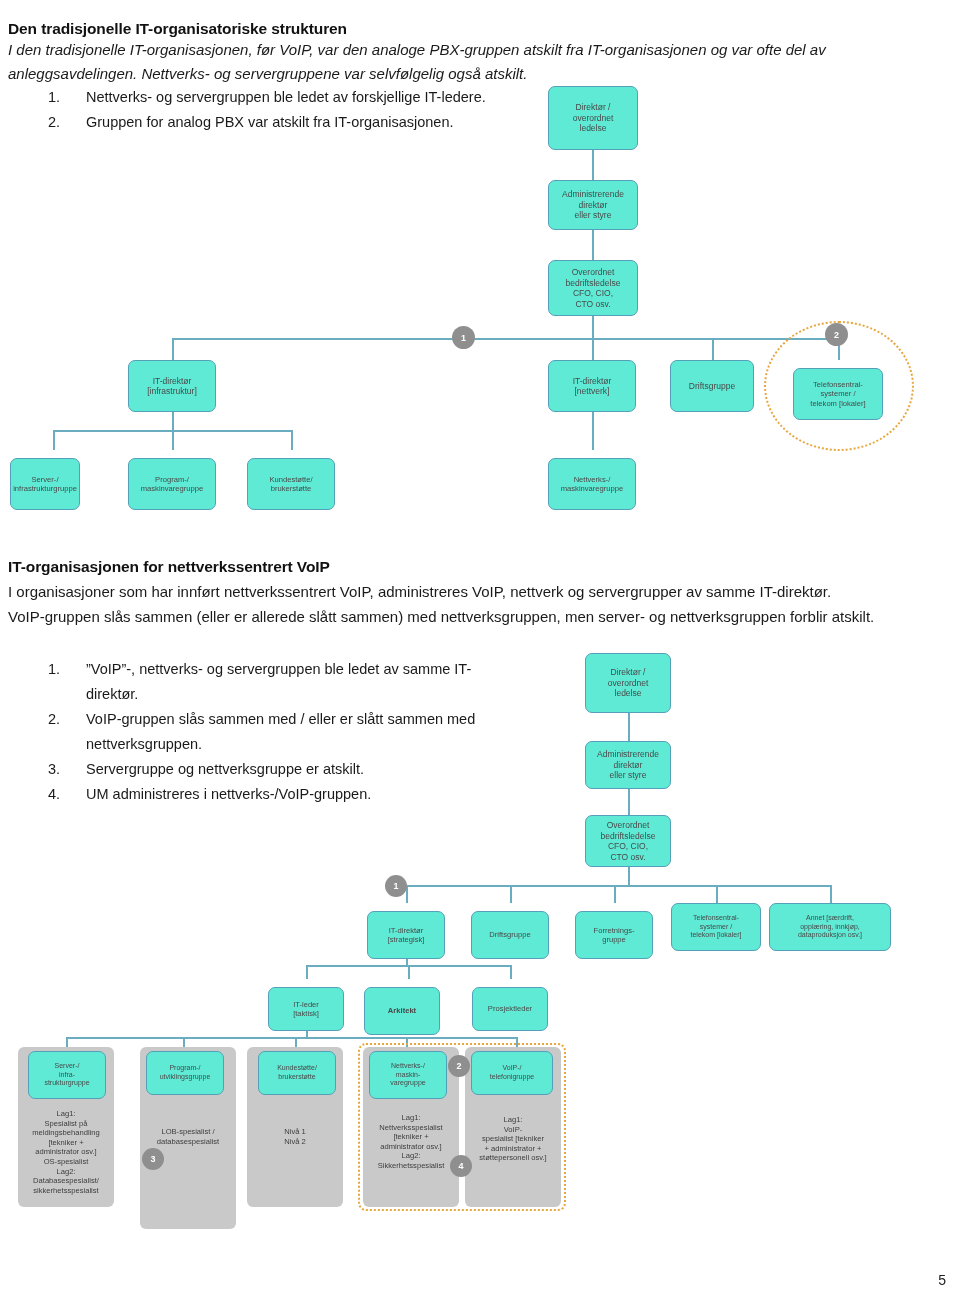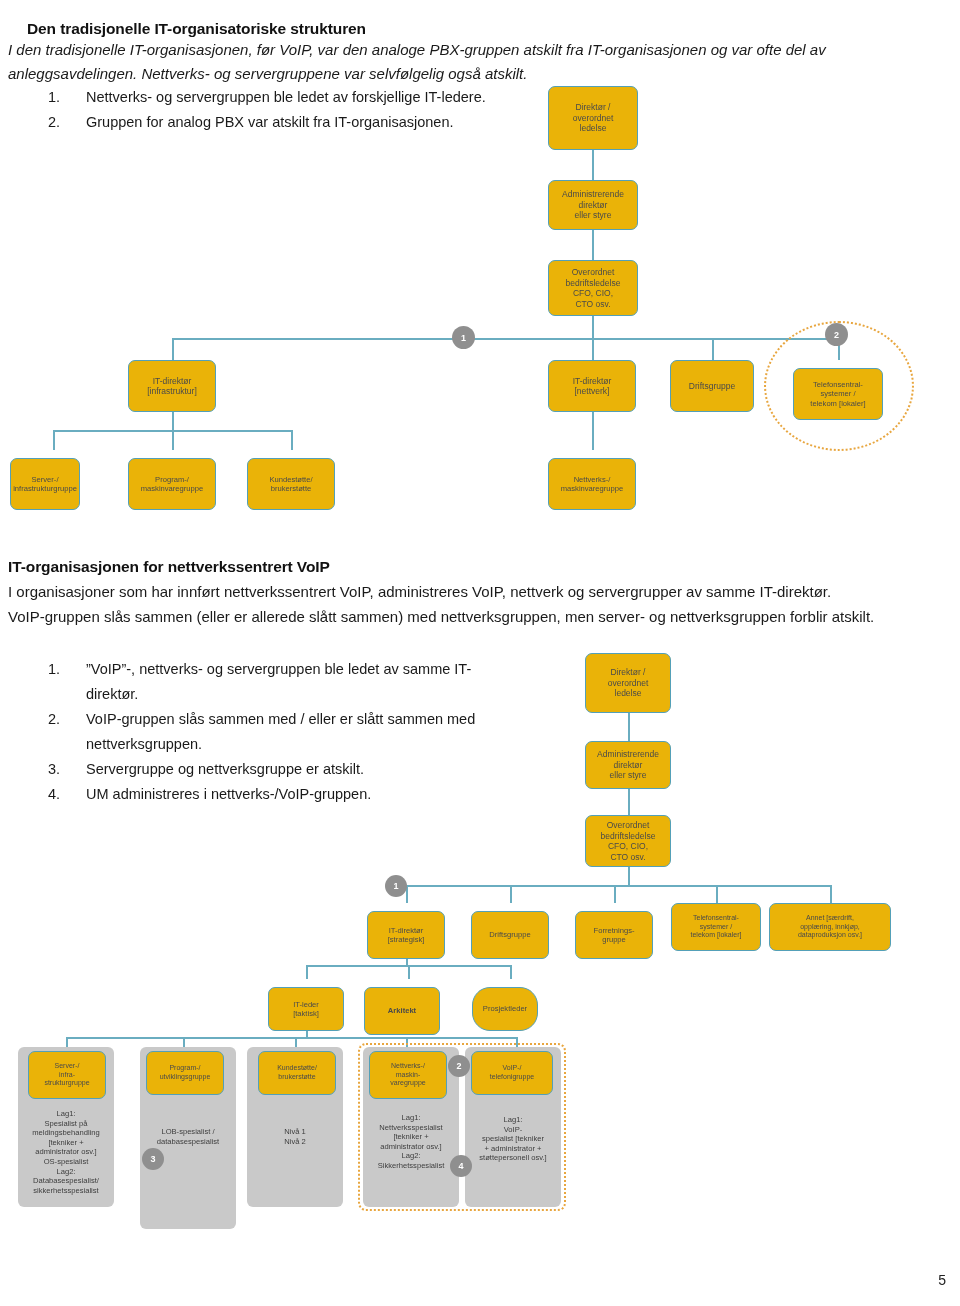--- a/index.html
+++ b/index.html
@@ -34,21 +34,21 @@
   .pagenum {
     position:absolute; right:14px; bottom:18px; font-size:14px; color:#222;
   }
 
   
   .chart { position:absolute; }
   .node {
     position:absolute;
     border:1.6px solid #53a0b8;
     border-radius:7px;
-    background:#eab308;
+    background:#5eead4;
     color:#4a4a4a;
     display:flex; align-items:center; justify-content:center; text-align:center;
     font-size:8.5px; line-height:10.5px;
     padding:2px 3px;
     z-index:3;
   }
   .node.small { font-size:7.6px; line-height:9.4px;margin-top:8px; }
   .node.tiny  { font-size:7px;  line-height:8.6px; }
 
   .line { position:absolute; background:#6aadc0; z-index:1; }
@@ -79,21 +79,21 @@
   }
   .grayblock .gtext { position:absolute; left:2px; right:2px; }
 
   
   #chart1 { left:0; top:78px; width:960px; height:430px; }
   #chart2 { left:0; top:645px; width:960px; height:540px; }
 </style>
 </head>
 <body>
 
-<div class="doc-h" style="left:8px; top:20px; width:700px;margin-left:19px;">Den tradisjonelle IT-organisatoriske strukturen</div>
+<div class="doc-h" style="left:8px; top:20px; width:700px;">Den tradisjonelle IT-organisatoriske strukturen</div>
 
 <div class="doc-p italic" style="left:8px; top:38px; width:930px;">I den tradisjonelle IT-organisasjonen, før VoIP, var den analoge PBX-gruppen atskilt fra IT-organisasjonen og var ofte del av anleggsavdelingen. Nettverks- og servergruppene var selvfølgelig også atskilt.</div>
 
 <ol class="numlist" style="left:40px; top:85px; width:480px;">
   <li>
     <span class="num">1.</span>
     <span>Nettverks- og servergruppen ble ledet av forskjellige IT-ledere.</span>
   </li>
   <li>
     <span class="num">2.</span>
@@ -218,21 +218,21 @@
 
   <div class="line v" style="left:406px; top:306px; height:14px;"></div>
   <div class="line h" style="left:306px; top:320px; width:206px;"></div>
   <div class="line v" style="left:306px; top:320px; height:14px;"></div>
   <div class="line v" style="left:408px; top:320px; height:14px;"></div>
   <div class="line v" style="left:510px; top:320px; height:14px;"></div>
 
   <div class="node small" style="left:268px; top:334px; width:76px; height:44px; white-space:pre-line;">IT-leder
 [taktisk]</div>
   <div class="node small" style="left:364px; top:334px; width:76px; height:48px; white-space:pre-line;font-weight:bold;">Arkitekt</div>
-  <div class="node small" style="left:472px; top:334px; width:66px; height:44px; white-space:pre-line;border-radius:18px;">Prosjektleder</div>
+  <div class="node small" style="left:472px; top:334px; width:76px; height:44px; white-space:pre-line;">Prosjektleder</div>
 
   <div class="line v" style="left:306px; top:378px; height:14px;"></div>
   <div class="line h" style="left:66px; top:392px; width:450px;"></div>
   <div class="line v" style="left:66px; top:392px; height:14px;"></div>
   <div class="line v" style="left:183px; top:392px; height:14px;"></div>
   <div class="line v" style="left:295px; top:392px; height:14px;"></div>
   <div class="line v" style="left:406px; top:392px; height:14px;"></div>
   <div class="line v" style="left:516px; top:392px; height:14px;"></div>
 
   <div class="grayblock" style="left:18px; top:402px; width:96px; height:160px;">

